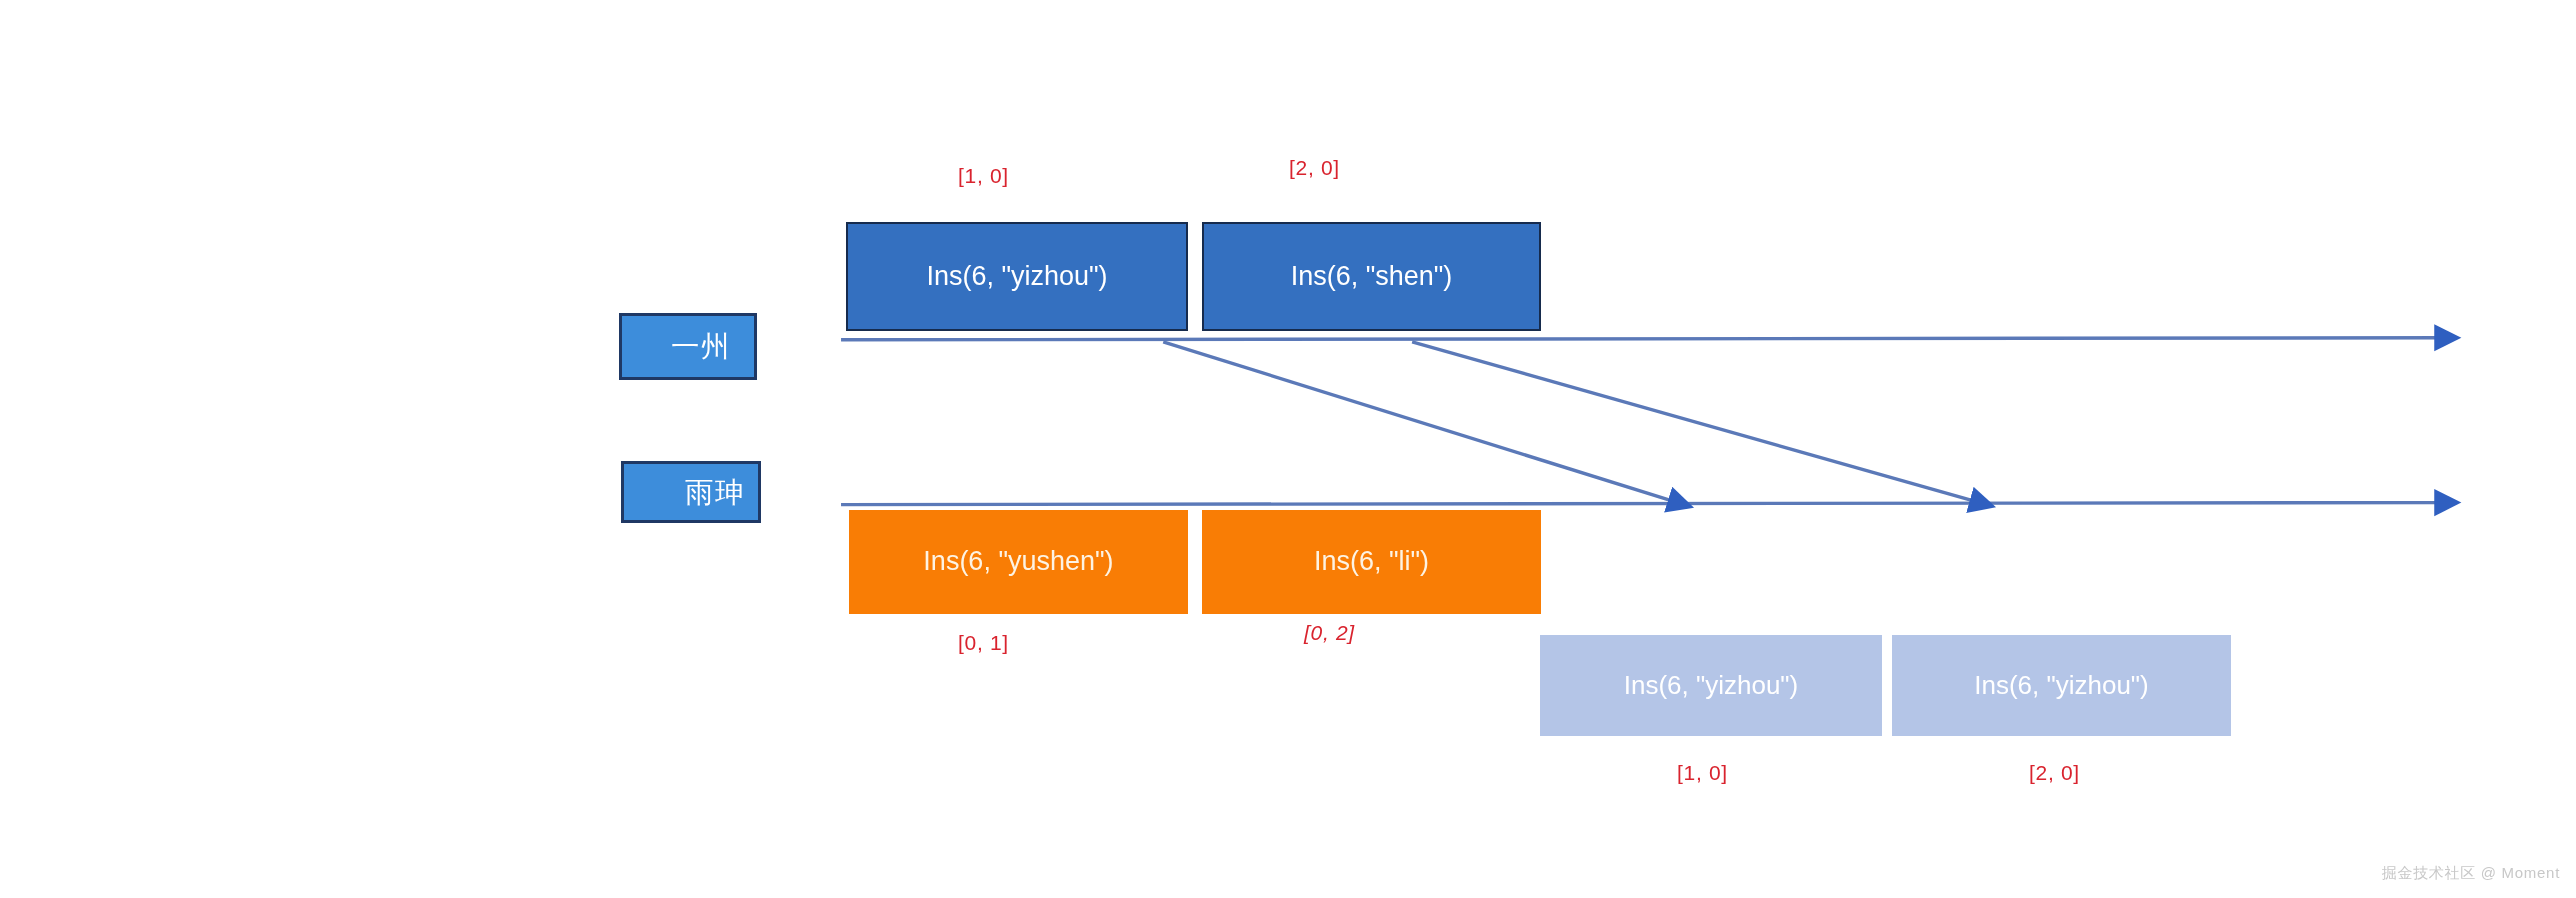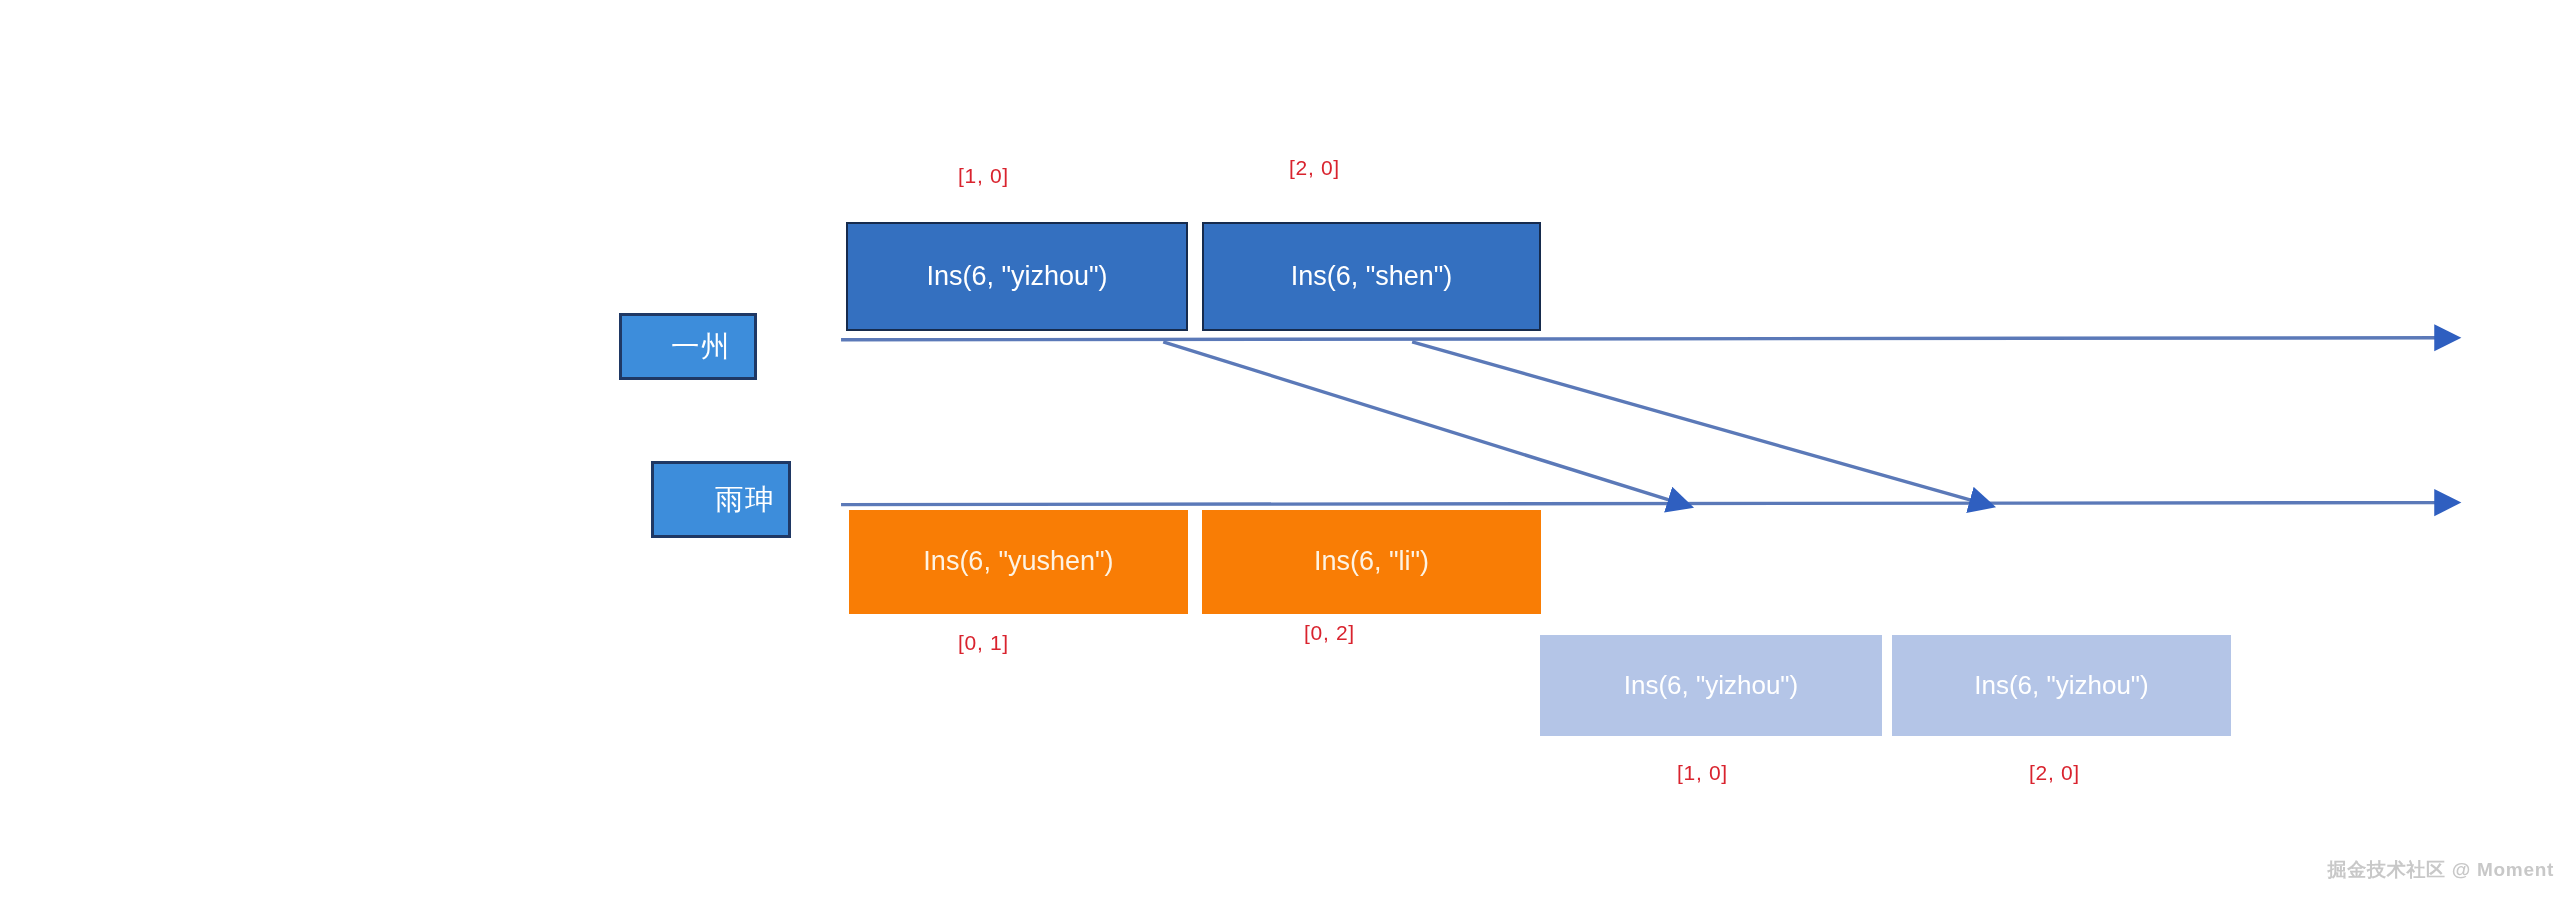--- a/index.html
+++ b/index.html
@@ -46,21 +46,21 @@
   
   .name-chip {
     background: #3d8ddb;
     border: 3.4px solid #1f3864;
     color: #ffffff;
     font-size: 28.5px;
     font-weight: 400;
     letter-spacing: 1.4px;
   }
   .chip-a { left: 619px; top: 313px;  width: 138px; height: 67px; padding-left: 26px; }
-  .chip-b { left: 651px; top: 461px;  width: 140px; height: 77px; padding-left: 48px; }
+  .chip-b { left: 621px; top: 461px;  width: 140px; height: 62px; padding-left: 48px; }
 
   
   .op-blue {
     background: #3470c0;
     border: 2.7px solid #162b4d;
     color: #ffffff;
     font-size: 27px;
   }
   .op-blue-1 { left: 846px; top: 222px; width: 342px; height: 109px; }
   .op-blue-2 { left: 1202px; top: 222px; width: 339px; height: 109px; }
@@ -91,45 +91,44 @@
     color: #d9232e;
     font-size: 21px;
     font-weight: 400;
     letter-spacing: 0.7px;
     white-space: nowrap;
     user-select: none;
   }
   .vc-top1    { left: 958px; top: 164px; }
   .vc-top2    { left: 1289px; top: 156px; }
   .vc-bot1    { left: 958px; top: 624px; margin-top: 7px; }
-  .vc-bot2    { left: 1304px; top: 621px; }
+  .vc-bot2    { left: 1304px; top: 621px; font-style: italic; }
   .vc-ghost1  { left: 1677px; top: 761px; }
   .vc-ghost2  { left: 2029px; top: 761px; }
 
   
   #arrows {
     position: absolute;
     left: 0;
     top: 0;
     width: 2576px;
     height: 898px;
     pointer-events: none;
   }
 
   
   .watermark {
     position: absolute;
-    right: 22px;
+    right: 16px;
     bottom: 15px;
     color: #c8c8c8;
-    font-size: 19px;
+    font-size: 15px;
     letter-spacing: 0.7px;
     white-space: nowrap;
     user-select: none;
-    font-weight: bold;
   }
 </style>
 </head>
 <body>
 
 <div id="canvas">
 
   <svg id="arrows" viewBox="0 0 3798 1324" xmlns="http://www.w3.org/2000/svg">
     <defs>
       <marker id="ah" markerWidth="11" markerHeight="11" refX="2.2" refY="4" orient="auto" markerUnits="strokeWidth">

